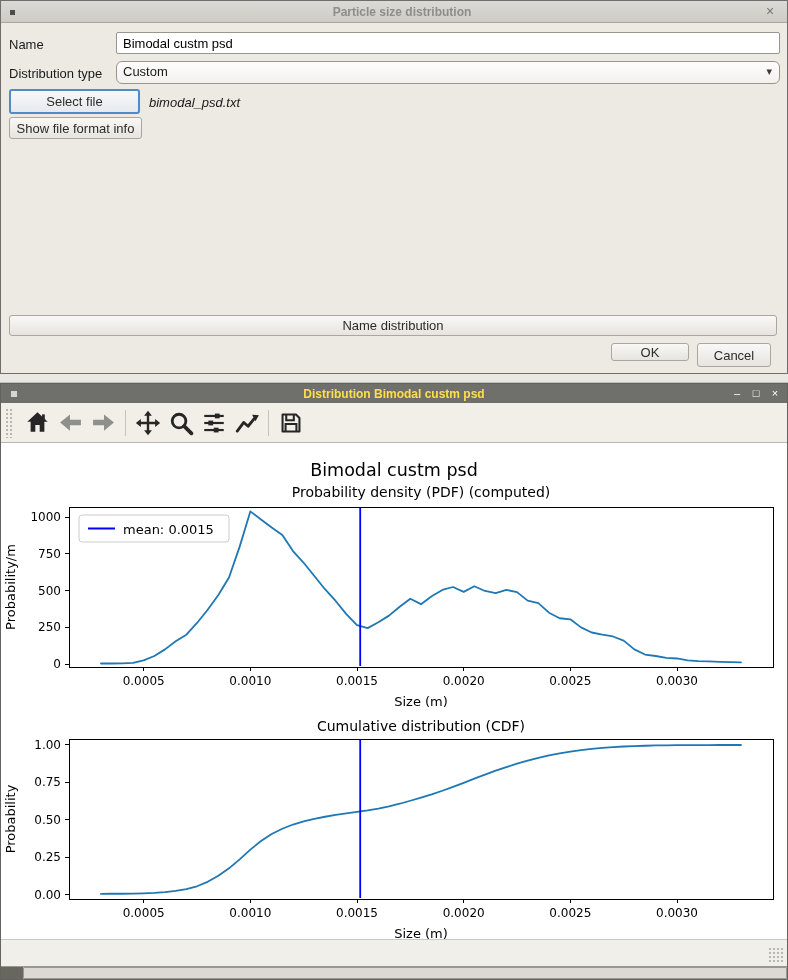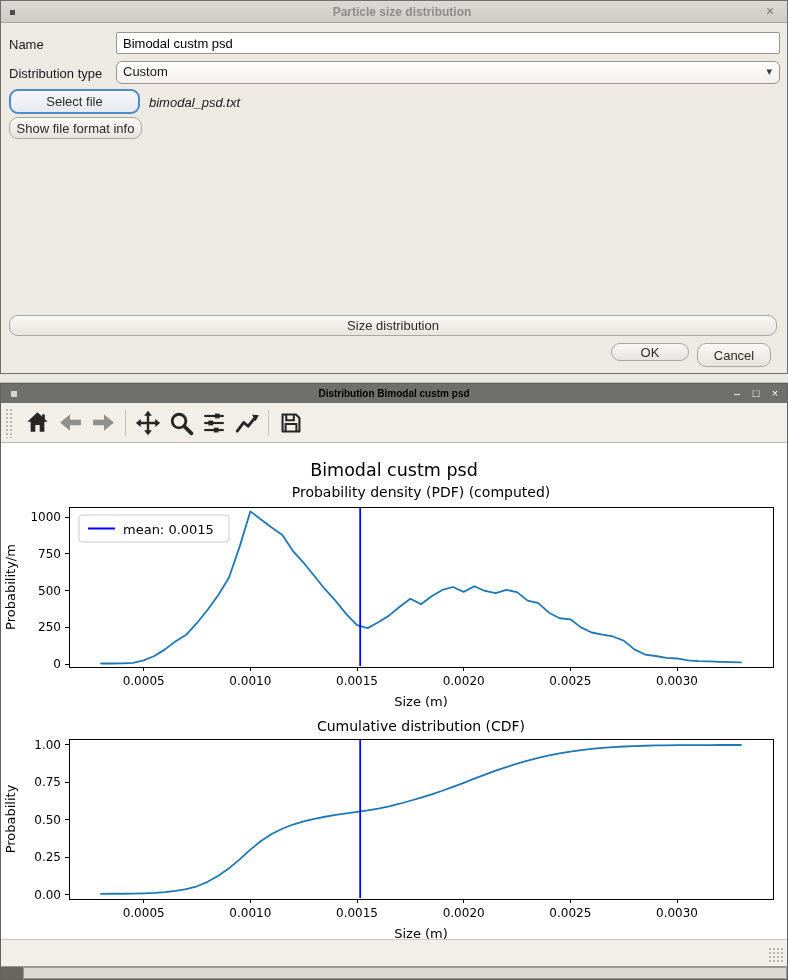--- a/index.html
+++ b/index.html
@@ -37,21 +37,21 @@
   }
   .combo {
     position:absolute; left:115px; top:60px; width:664px; height:23px;
     background:linear-gradient(#fdfdfc,#f3f1ee);
     border:1px solid #99958f; border-radius:6px;
     font-size:13px; padding:2px 20px 0 6px;
   }
   .combo .arrow { position:absolute; right:7px; top:3px; font-size:11px; color:#3d3b38; }
   .btn {
     background:linear-gradient(#f9f8f6,#e7e4df);
-    border:1px solid #aaa7a1; border-radius:9px;
+    border:1px solid #aaa7a1; border-radius:3px;
     font-size:13px; text-align:center; color:#2d2b28;
     display:flex; align-items:center; justify-content:center;
     font-family:inherit;
   }
   .btn-selectfile {
     position:absolute; left:8px; top:88px; width:131px; height:25px;
     border:2px solid #4f8bc9; background:linear-gradient(#f7f8fa,#e6e9ee);
   }
   .file-label { position:absolute; left:148px; top:94px; font-size:13px;font-style:italic; }
   .btn-format { position:absolute; left:8px; top:116px; width:133px; height:22px;text-align:right; }
@@ -67,21 +67,21 @@
   .win2 {
     position:absolute; left:0; top:383px; width:788px; height:597px;
     background:#f2efe9; border:1px solid #63625e;
     display:flex; flex-direction:column;
   }
   .win2 .titlebar {
     position:relative; height:19px; flex:0 0 19px;
     background:#6f6f6b;
     display:flex; align-items:center; justify-content:center;
   }
-  .win2 .titlebar .title { font-size:10px; font-weight:bold; color:#000000; }
+  .win2 .titlebar .title { font-size:12px; font-weight:bold; color:#fde047; }
   .win2 .win-icon { position:absolute; left:10px; top:7px; width:6px; height:6px; background:#d8d6d2; }
   .win-controls { position:absolute; right:6px; top:0; height:19px; display:flex; align-items:center; gap:7px; }
   .win-controls span { color:#fff; font-size:11px; line-height:19px; width:12px; text-align:center; }
   .toolbar {
     flex:0 0 40px; background:#f2efe9; border-bottom:1px solid #bab7b1;
     display:flex; align-items:center; padding-left:4px;
   }
   .drag-dots {
     width:8px; height:30px; margin-right:8px;
     background-image:radial-gradient(#b9b6b0 1px, transparent 1.2px);
@@ -128,21 +128,21 @@
   <span class="field-label" style="left:8px; top:65px;">Distribution type</span>
   <div class="combo">
     <span>Custom</span>
     <span class="arrow">▾</span>
   </div>
 
   <div class="btn btn-selectfile">Select file</div>
   <span class="file-label">bimodal_psd.txt</span>
   <div class="btn btn-format">Show file format info</div>
 
-  <div class="btn btn-plot">Size distribution</div>
+  <div class="btn btn-plot">Name distribution</div>
   <div class="btn btn-ok">OK</div>
   <div class="btn btn-cancel">Cancel</div>
 </div>
 
 <div class="gap-strip"></div>
 
 <div class="win2">
   <div class="titlebar">
     <span class="win-icon"></span>
     <span class="title">Distribution Bimodal custm psd</span>

